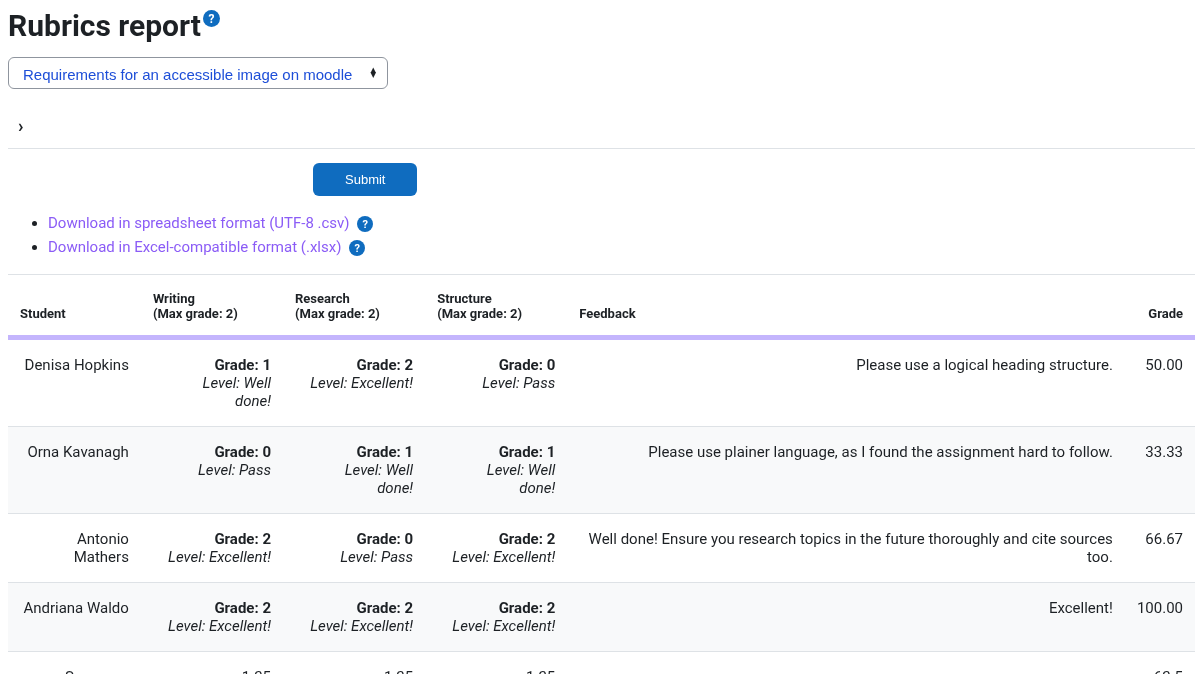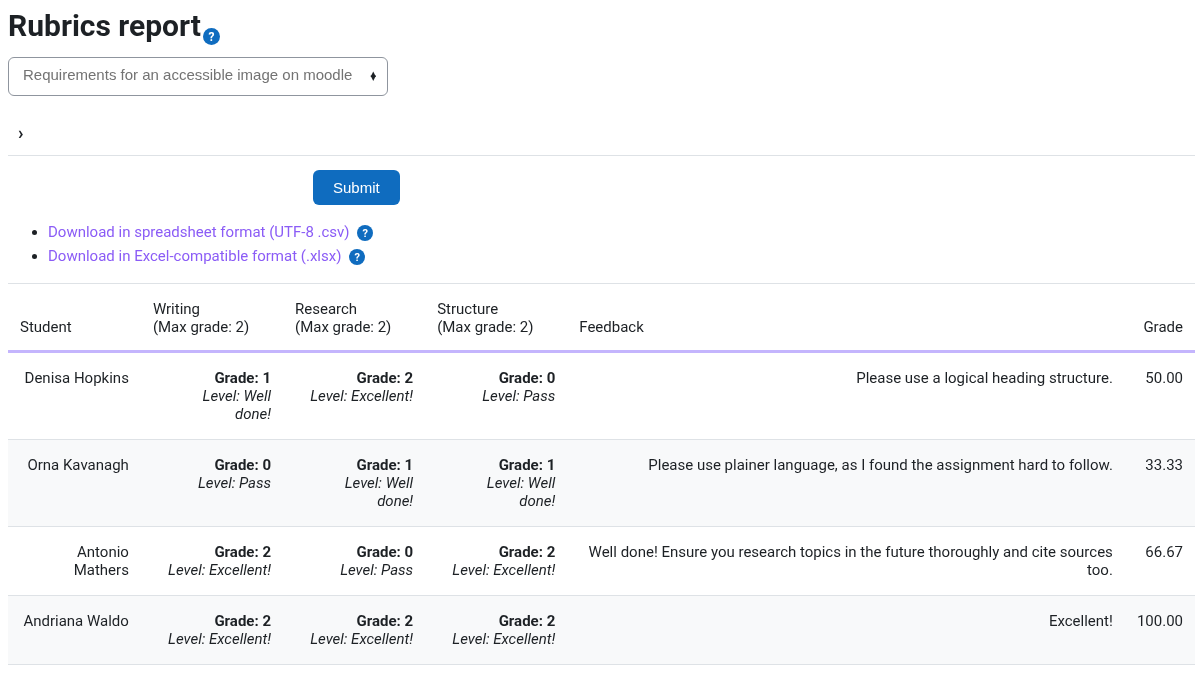--- a/index.html
+++ b/index.html
@@ -8,21 +8,21 @@
       color: #1d2125;
       font-size: 15px;
       padding: 8px 8px 20px 8px;
       background: #fff;
     }
     h2.page-title {
       font-size: 30px;
       font-weight: 700;
       margin-bottom: 14px;
       display: flex;
-      align-items: flex-end;
+      align-items: flex-start;
       gap: 2px;
     }
     .help-icon {
       display: inline-flex;
       align-items: center;
       justify-content: center;
       width: 17px;
       height: 17px;
       border-radius: 50%;
       background: #0f6cbf;
@@ -59,24 +59,24 @@
     }
     .select-wrap {
       position: relative;
       display: inline-block;
     }
     select.activity-select {
       appearance: none;
       -webkit-appearance: none;
       border: 1px solid #8f959e;
       border-radius: 6px;
-      padding: 8px 34px 12px 14px;
+      padding: 8px 34px 5px 14px;
       font-size: 15px;
       background: #fff;
-      color: #737373;
+      color: #1d4ed8;
       cursor: pointer;
       min-width: 360px;
     }
     .select-caret {
       position: absolute;
       right: 12px;
       top: 50%;
       transform: translateY(-50%);
       pointer-events: none;
       font-size: 11px;
@@ -100,22 +100,22 @@
       font-weight: 700;
     }
     .submit-row {
       padding: 14px 0 12px 305px;
     }
     .btn-primary {
       background: #0f6cbf;
       color: #fff;
       border: none;
       border-radius: 6px;
-      padding: 9px 20px;
-      font-size: 15px;
+      padding: 9px 32px;
+      font-size: 13px;
       cursor: pointer;
     }
     ul.download-list {
       list-style: disc;
       padding-left: 40px;
       margin: 6px 0 18px 0;
     }
     ul.download-list li {
       margin-bottom: 6px;
     }
@@ -124,25 +124,25 @@
       text-decoration: none;
     }
 
     table.report {
       width: 100%;
       border-collapse: collapse;
       border-top: 1px solid #dee2e6;
     }
     table.report th {
       text-align: left;
-      font-weight: 400;
+      font-weight: 700;
       padding: 16px 12px 14px 12px;
-      border-bottom: 3px solid #c4b5fd;
+      border-bottom: 5px solid #c4b5fd;
       vertical-align: bottom;
-      font-size: 15px;
+      font-size: 13px;
     }
     table.report th.grade-col, table.report td.grade-col {
       text-align: right;
     }
     table.report td {
       padding: 16px 12px;
       border-bottom: 1px solid #dee2e6;
       vertical-align: top;
       font-size: 15px;
       text-align: right;

